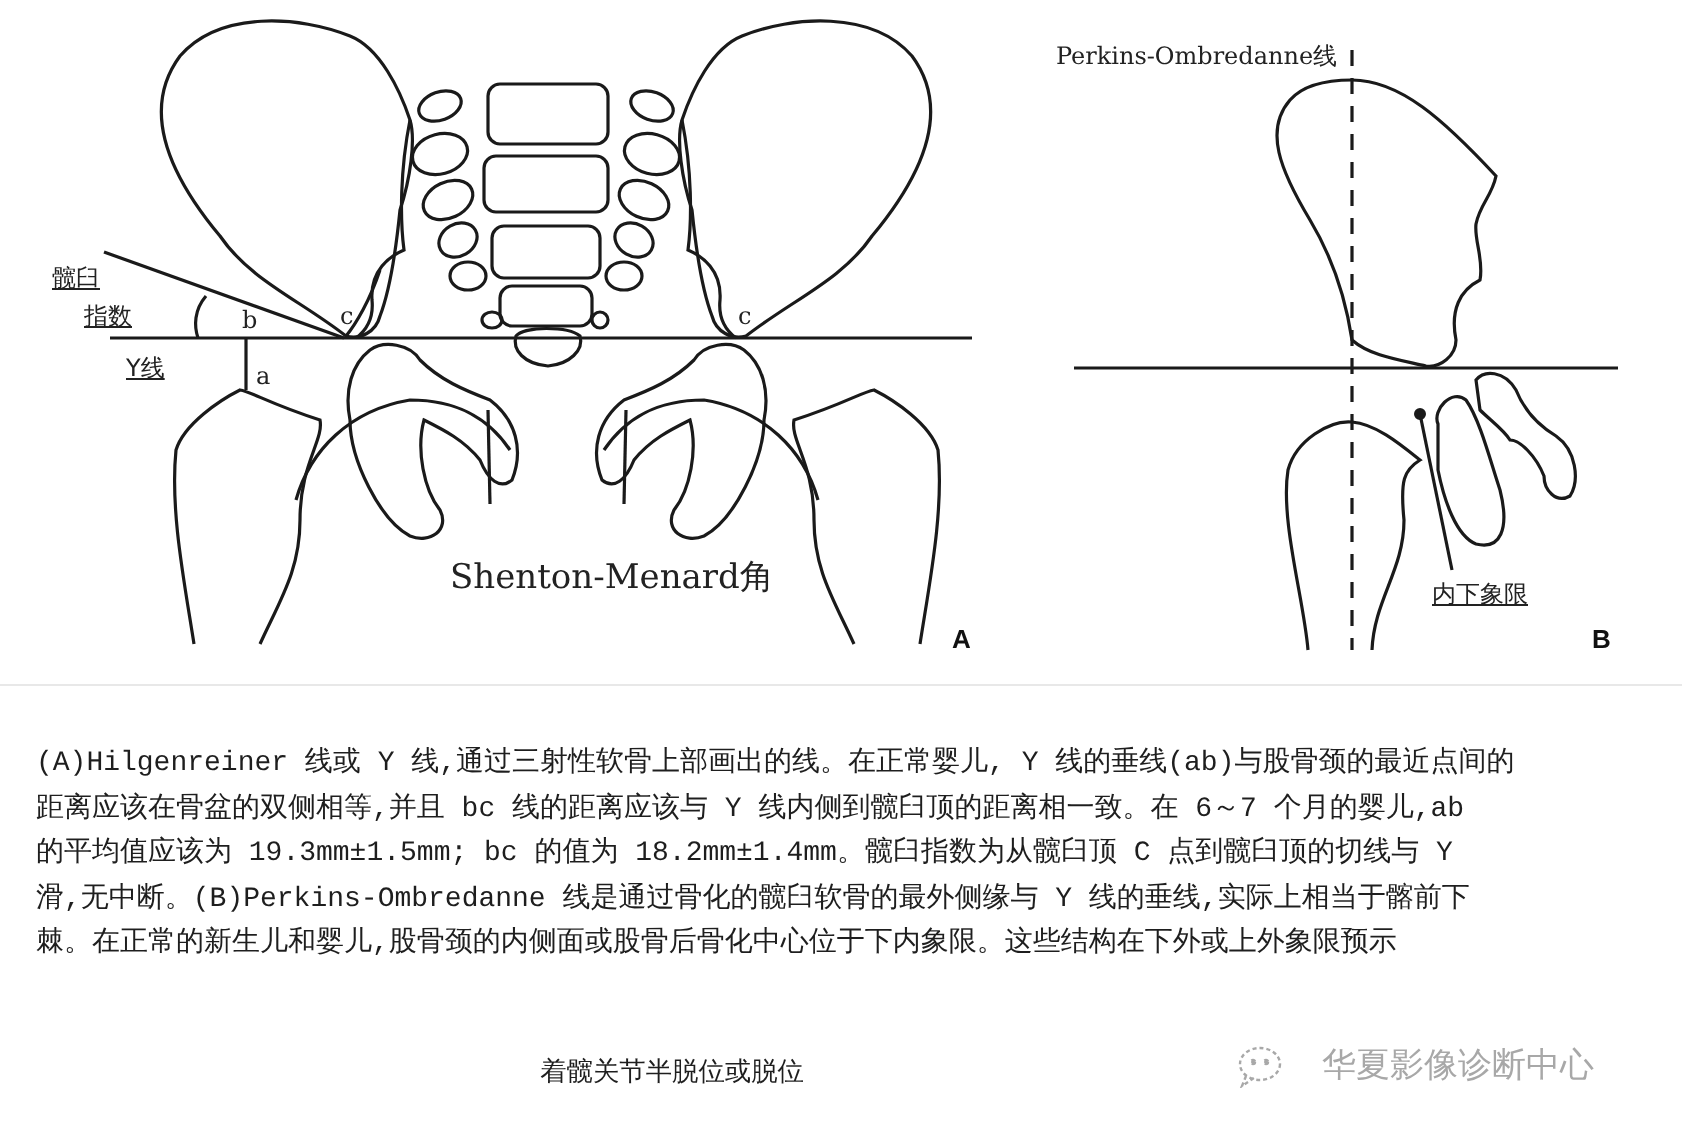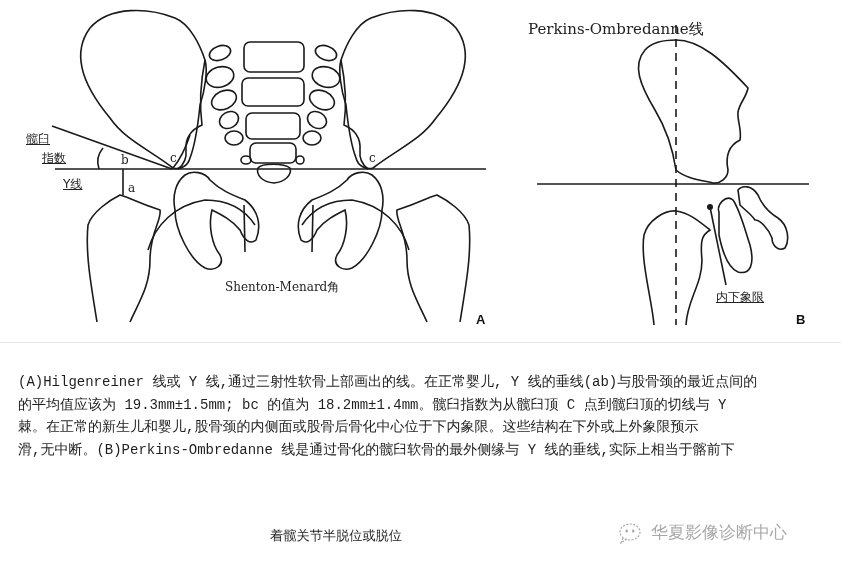--- a/index.html
+++ b/index.html
@@ -6,21 +6,21 @@
     body { width: 841px; height: 570px; position: relative; overflow: hidden; font-family: "DejaVu Serif", serif; color: #222; }
     .figure { position: absolute; left: 0; top: 0; width: 841px; height: 340px; }
     .figure svg { position: absolute; left: 0; top: 0; }
     .lbl { position: absolute; font-size: 12px; color: #222; white-space: nowrap; line-height: 1; }
     .cn { font-family: "DejaVu Sans", sans-serif; font-size: 12px; text-decoration: underline; }
     .panel-letter { position: absolute; font-family: "Liberation Sans", sans-serif; font-weight: bold; font-size: 13px; color: #111; }
     .sep { position: absolute; left: 0; top: 342px; width: 841px; height: 1px; background: #e8e8e8; }
     .caption { position: absolute; left: 18px; top: 371px; width: 808px; font-family: Liberation Mono, monospace; font-size: 14px; line-height: 22.6px; color: #1e1e1e; text-align: justify; }
     .caption-line { display: block; white-space: nowrap; }
     .caption-last { position: absolute; left: 0; top: 527px; width: 672px; text-align: center; font-family: "DejaVu Serif", serif; font-size: 13.2px; color: #1e1e1e; }
-    .watermark { position: absolute; left: 617px; top: 521px; display: flex; align-items: center; gap: 8px; color: #9a9a9a; font-family: "DejaVu Sans", sans-serif; font-size: 17px; opacity: 0.85; }
+    .watermark { position: absolute; left: 617px; top: 521px; display: flex; align-items: center; gap: 18px; color: #9a9a9a; font-family: "DejaVu Sans", sans-serif; font-size: 17px; opacity: 0.85; }
     .watermark svg { display: block; }
   </style>
 </head>
 <body>
 
 <div class="figure">
   <svg width="841" height="340" viewBox="0 0 841 340" fill="none" stroke="#1a1a1a" stroke-width="1.6">
 
     <path d="M173,168 C150,150 125,140 110,118 C85,88 70,55 90,28 C110,5 150,8 175,18 C190,24 200,45 205,60 C208,70 205,90 200,105 C198,125 195,145 190,158 C188,166 180,170 173,168 Z"></path>
     <path d="M173,168 C178,162 185,150 190,135"></path>
@@ -85,35 +85,36 @@
     <circle cx="710" cy="207" r="2.2" fill="#1a1a1a"></circle>
   </svg>
 
   <span class="lbl cn" style="left:26px;top:133px;">髋臼</span>
   <span class="lbl cn" style="left:26px;top:152px;margin-left:16px;">指数</span>
   <span class="lbl" style="left:121px;top:154px;">b</span>
   <span class="lbl" style="left:170px;top:152px;">c</span>
   <span class="lbl" style="left:369px;top:152px;">c</span>
   <span class="lbl" style="left:128px;top:182px;">a</span>
   <span class="lbl cn" style="left:63px;top:178px;">Y线</span>
-  <span class="lbl" style="left:225px;top:281px;font-size:12px;">Shenton-Menard角</span>
+  <span class="lbl" style="left:225px;top:281px;font-size:17px;">Shenton-Menard角</span>
   <span class="panel-letter" style="left:476px;top:312px;">A</span>
 
-  <span class="lbl" style="left:528px;top:22px;font-size:15px;">Perkins-Ombredanne线</span>
+  <span class="lbl" style="left:528px;top:22px;font-size:12px;">Perkins-Ombredanne线</span>
   <span class="lbl cn" style="left:716px;top:291px;">内下象限</span>
   <span class="panel-letter" style="left:796px;top:312px;">B</span>
 </div>
 
 <div class="sep"></div>
 
 <div class="caption">
   <span class="caption-line">(A)Hilgenreiner 线或 Y 线,通过三射性软骨上部画出的线。在正常婴儿, Y 线的垂线(ab)与股骨颈的最近点间的</span>
+  <span class="caption-line">距离应该在骨盆的双侧相等,并且 bc 线的距离应该与 Y 线内侧到髋臼顶的距离相一致。在 6～7 个月的婴儿,ab</span>
   <span class="caption-line">的平均值应该为 19.3mm±1.5mm; bc 的值为 18.2mm±1.4mm。髋臼指数为从髋臼顶 C 点到髋臼顶的切线与 Y</span>
+  <span class="caption-line">滑,无中断。(B)Perkins-Ombredanne 线是通过骨化的髋臼软骨的最外侧缘与 Y 线的垂线,实际上相当于髂前下</span>
   <span class="caption-line">棘。在正常的新生儿和婴儿,股骨颈的内侧面或股骨后骨化中心位于下内象限。这些结构在下外或上外象限预示</span>
-  <span class="caption-line">滑,无中断。(B)Perkins-Ombredanne 线是通过骨化的髋臼软骨的最外侧缘与 Y 线的垂线,实际上相当于髂前下</span>
 </div>
 <div class="caption-last">着髋关节半脱位或脱位</div>
 
 <div class="watermark">
   <svg width="26" height="22" viewBox="0 0 26 22" fill="none" stroke="#9a9a9a" stroke-width="1.2" stroke-dasharray="2,1.5">
     <ellipse cx="13" cy="10" rx="10" ry="8"></ellipse>
     <path d="M6,16 L4,21 L10,17"></path>
     <circle cx="9.5" cy="9" r="1" fill="#9a9a9a"></circle>
     <circle cx="16" cy="9" r="1" fill="#9a9a9a"></circle>
   </svg>

